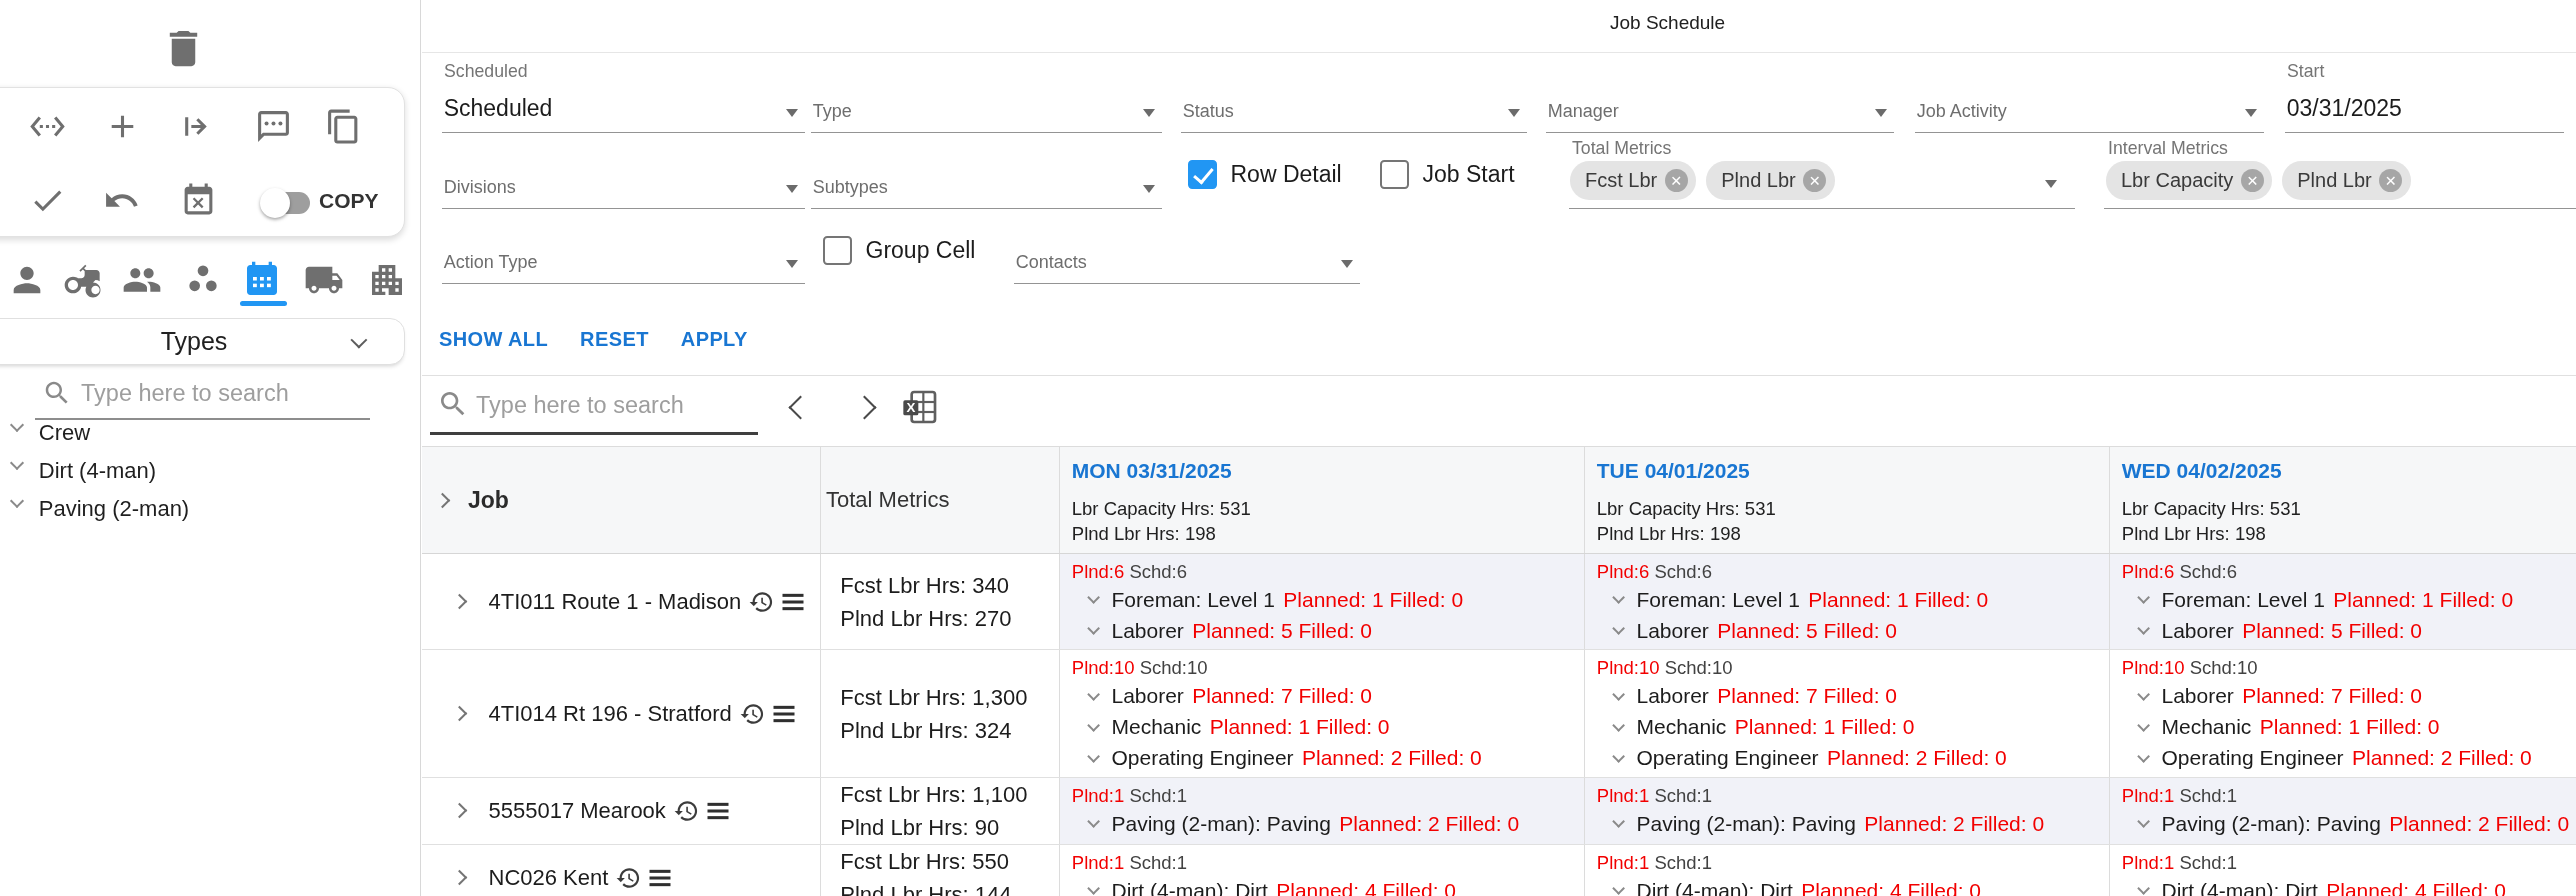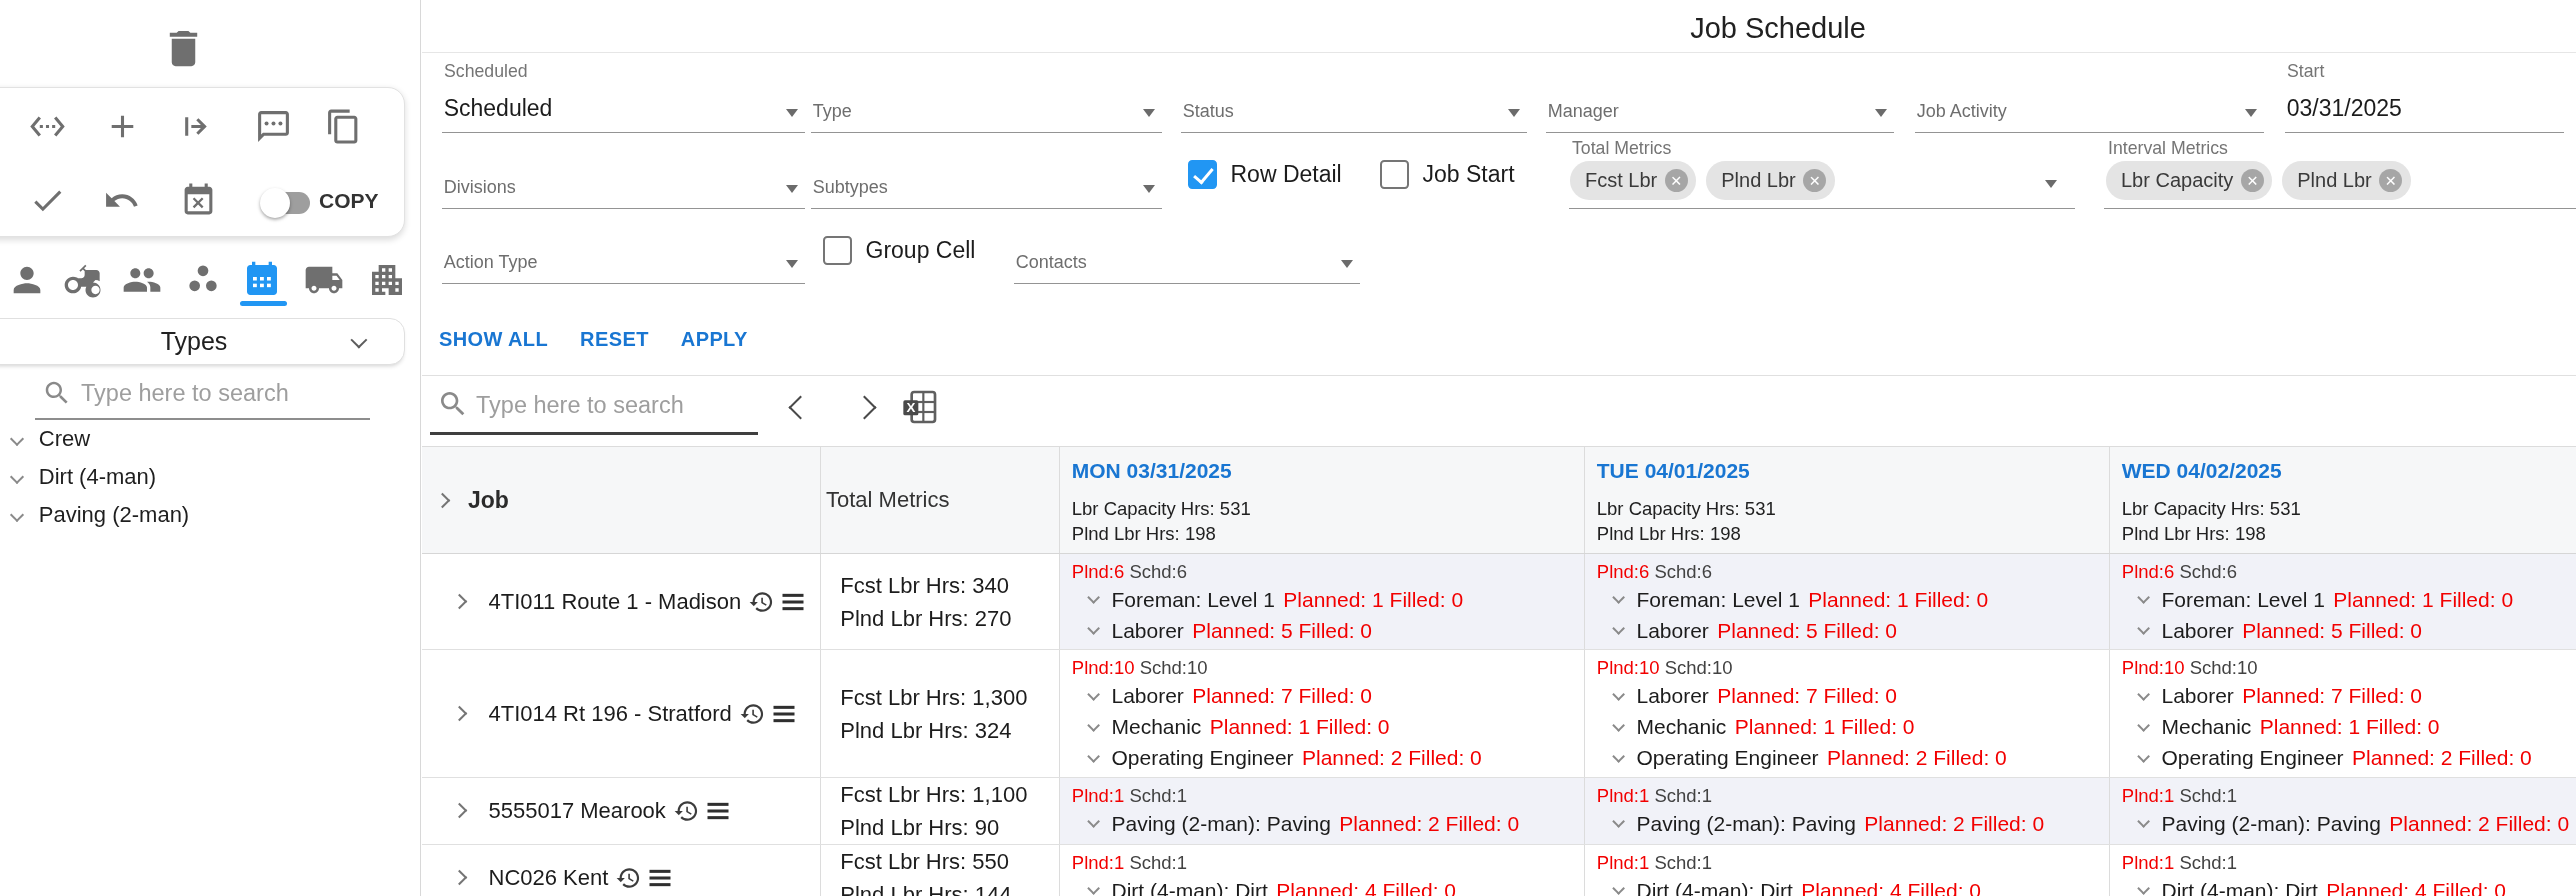--- a/index.html
+++ b/index.html
@@ -29,28 +29,28 @@
   .types-title { font-size:25px; color:#212121; }
 
   .chev { display:inline-block; border-style:solid; border-color:#757575; border-width:0 2.5px 2.5px 0; }
   .chev.down  { transform:rotate(45deg); }
   .chev.right { transform:rotate(-45deg); }
   .chev.left  { transform:rotate(135deg); }
 
   input.ghost { border:none; outline:none; background:transparent; font-family:inherit; }
   input.ghost::placeholder { color:#9e9e9e; }
 
-  .tree-item { display:flex; align-items:center; height:38px; cursor:pointer; }
+  .tree-item { display:flex; height:38px; cursor:pointer; }
   .tree-item .chev { width:10px; height:10px; border-width:0 2.1px 2.1px 0; border-color:#8a8a8a; margin-left:11.8px; }
   .tree-item .lbl { font-size:22px; color:#1f1f1f; margin-left:17px; }
 
   
   #main { position:absolute; left:422px; top:0; width:2154px; height:896px; background:#fff; }
-  .page-title { position:absolute; left:1188px; top:11.8px; width:336px; text-align:center;
-    font-size:29px; color:#212121; }
+  .page-title { position:absolute; left:1188px; top:11.8px; width:336px; 
+    font-size:19px; color:#212121; }
   .titlebar-border { position:absolute; left:0; top:52px; width:100%; height:0.8px; background:#e6e6e6; }
 
   .sel { position:absolute; height:54px; border-bottom:0.8px solid #949494; cursor:pointer; }
   .sel .ph { position:absolute; left:1.7px; bottom:10px; font-size:18px; color:#6e6e6e; }
   .sel .val { position:absolute; left:1.7px; bottom:10px; font-size:23px; color:#1c1c1c; }
   .caret { position:absolute; right:6.7px; bottom:15px; width:0; height:0;
     border-left:6.7px solid transparent; border-right:6.7px solid transparent; border-top:8.4px solid #6b6b6b; }
   .flabel { position:absolute; font-size:17.7px; color:#757575; }
 
   .cbwrap { position:absolute; display:flex; align-items:center; cursor:pointer; }

